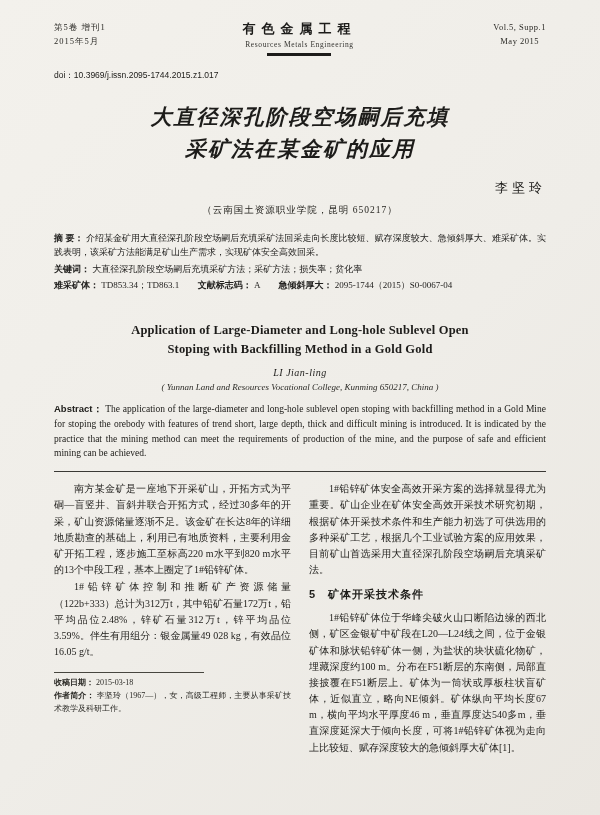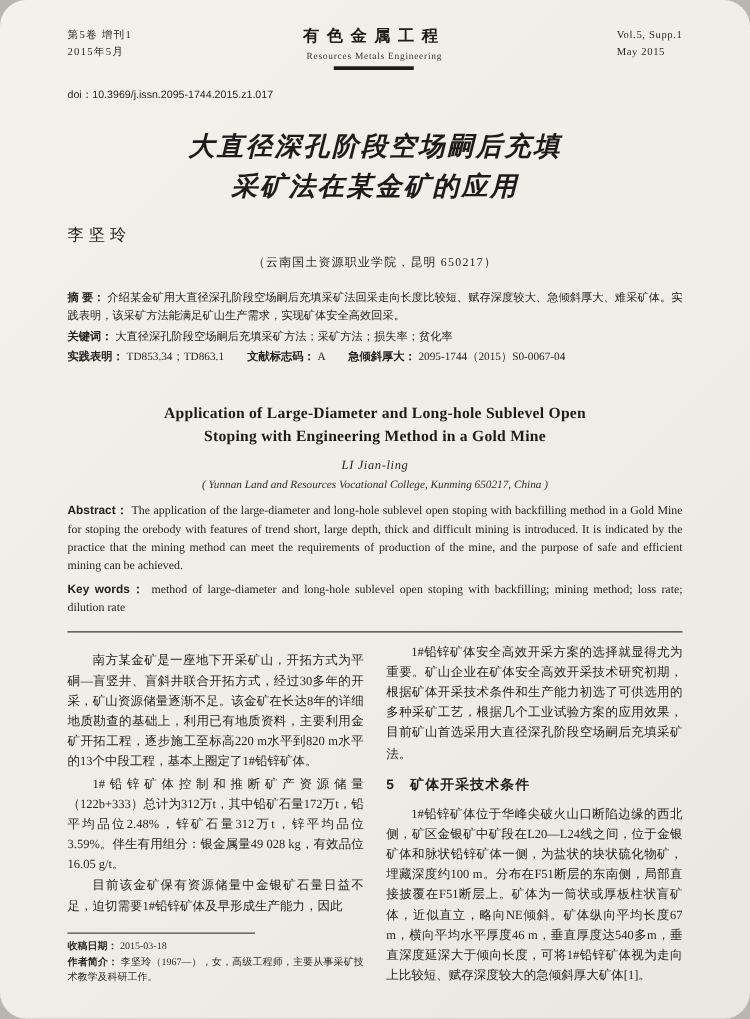--- a/index.html
+++ b/index.html
@@ -6,51 +6,50 @@
   .page{
     position:relative;
     width:600px;height:815px;
     margin:0 auto;
     background:linear-gradient(135deg,#f3f1ec 0%,#efede8 55%,#eae7e1 100%);
     color:#1d1c1a;
     font-family:"Liberation Serif","DejaVu Serif",serif;
     box-sizing:border-box;
     padding:20px 54px 12px 54px;
     overflow:hidden;
-    border-radius:21px;
   }
   
   .jheader{display:flex;justify-content:space-between;align-items:flex-start;}
   .jh-side{font-size:8.5px;line-height:1.7;letter-spacing:1px;color:#2a2925;}
-  .jh-side.right{text-align:left;letter-spacing:.5px;}
+  .jh-side.right{text-align:center;letter-spacing:.5px;}
   .jh-center{text-align:center;}
   .jh-cn{font-size:13px;font-weight:bold;letter-spacing:6px;}
   .jh-en{font-size:7.5px;letter-spacing:.6px;margin-top:2px;color:#33322e;}
   .jh-bar{width:64px;height:3px;background:#1d1c1a;margin:4px auto 0 auto;}
   
   .doi{margin-top:14px;font-size:8.5px;font-weight:normal;font-family:"Liberation Sans","DejaVu Sans",sans-serif;color:#22211e;}
   
   .title-cn{margin-top:20px;text-align:center;font-size:21px;font-weight:bold;line-height:1.5;letter-spacing:2px;font-style:italic;}
-  .author-cn{margin-top:14px;text-align:left;font-size:13px;letter-spacing:4px;}
+  .author-cn{margin-top:14px;text-align:right;font-size:13px;letter-spacing:4px;}
   .affil-cn{margin-top:7px;text-align:center;font-size:9.5px;letter-spacing:1px;color:#262520;}
   
   .front{margin-top:14px;font-size:9px;line-height:1.6;text-align:justify;color:#232220;}
   .front .row{margin-top:2px;}
   .lbl{font-weight:bold;font-family:"Liberation Sans","DejaVu Sans",sans-serif;}
   .front .inline-gap{display:inline-block;width:14px;}
   
   .title-en{margin-top:28px;text-align:center;font-size:12.5px;font-weight:bold;line-height:1.55;letter-spacing:.2px;}
   .author-en{margin-top:8px;text-align:center;font-size:10px;font-style:italic;letter-spacing:.5px;}
   .affil-en{margin-top:4px;text-align:center;font-size:9px;font-style:italic;color:#2b2a26;}
   .abs-en{margin-top:10px;font-size:9.5px;line-height:1.55;text-align:justify;color:#21201d;}
   .kw-en{margin-top:4px;font-size:9.5px;line-height:1.55;text-align:justify;color:#21201d;}
   
   .rule{margin-top:10px;border-top:1px solid #3a3935;height:0;}
   
-  .columns{display:flex;gap:18px;margin-top:9px;align-items:flex-end;}
+  .columns{display:flex;gap:18px;margin-top:9px;}
   .col{width:50%;font-size:10px;line-height:1.62;text-align:justify;color:#1f1e1b;}
   .col p{margin:0;text-indent:2em;}
   .col p + p{margin-top:1px;}
   .sec-h{font-weight:bold;font-size:11px;font-family:"Liberation Sans","DejaVu Sans",sans-serif;
          margin:8px 0 6px 0;text-indent:0;letter-spacing:1px;}
   
   .footnote{margin-top:12px;}
   .fn-rule{width:150px;border-top:1px solid #47463f;margin-bottom:4px;}
   .fn-text{font-size:8px;line-height:1.6;color:#2a2925;}
 </style>
@@ -88,54 +87,49 @@
   <div class="front">
     <div class="row">
       <span class="lbl">摘  要：</span>
       <span>介绍某金矿用大直径深孔阶段空场嗣后充填采矿法回采走向长度比较短、赋存深度较大、急倾斜厚大、难采矿体。实践表明，该采矿方法能满足矿山生产需求，实现矿体安全高效回采。</span>
     </div>
     <div class="row">
       <span class="lbl">关键词：</span>
       <span>大直径深孔阶段空场嗣后充填采矿方法；采矿方法；损失率；贫化率</span>
     </div>
     <div class="row">
-      <span class="lbl">实践表明：</span>
+      <span class="lbl">难采矿体：</span>
       <span>TD853.34；TD863.1</span>
       <span class="inline-gap"></span>
       <span class="lbl">文献标志码：</span>
       <span>A</span>
       <span class="inline-gap"></span>
       <span class="lbl">急倾斜厚大：</span>
       <span>2095-1744（2015）S0-0067-04</span>
     </div>
   </div>
 
   <div class="title-en">
     <div>Application of Large-Diameter and Long-hole Sublevel Open</div>
-    <div>Stoping with Engineering Method in a Gold Mine</div>
+    <div>Stoping with Backfilling Method in a Gold Gold</div>
   </div>
   <div class="author-en">LI Jian-ling</div>
   <div class="affil-en">( Yunnan Land and Resources Vocational College, Kunming 650217, China )</div>
 
   <div class="abs-en">
     <span class="lbl">Abstract：</span>
     <span>The application of the large-diameter and long-hole sublevel open stoping with backfilling method in a Gold Mine for stoping the orebody with features of trend short, large depth, thick and difficult mining is introduced. It is indicated by the practice that the mining method can meet the requirements of production of the mine, and the purpose of safe and efficient mining can be achieved.</span>
   </div>
-  <div class="kw-en">
-    <span class="lbl">Key words：</span>
-    <span>method of large-diameter and long-hole sublevel open stoping with backfilling; mining method; loss rate; dilution rate</span>
-  </div>
 
   <div class="rule"></div>
 
   <div class="columns">
     <div class="col">
       <p>南方某金矿是一座地下开采矿山，开拓方式为平硐—盲竖井、盲斜井联合开拓方式，经过30多年的开采，矿山资源储量逐渐不足。该金矿在长达8年的详细地质勘查的基础上，利用已有地质资料，主要利用金矿开拓工程，逐步施工至标高220 m水平到820 m水平的13个中段工程，基本上圈定了1#铅锌矿体。</p>
       <p>1#铅锌矿体控制和推断矿产资源储量（122b+333）总计为312万t，其中铅矿石量172万t，铅平均品位2.48%，锌矿石量312万t，锌平均品位3.59%。伴生有用组分：银金属量49 028 kg，有效品位16.05 g/t。</p>
-      <p>目前该金矿保有资源储量中金银矿石量日益不足，迫切需要1#铅锌矿体及早形成生产能力，因此</p>
       <div class="footnote">
         <div class="fn-rule"></div>
         <div class="fn-text">
           <span class="lbl">收稿日期：</span>
           <span>2015-03-18</span>
         </div>
         <div class="fn-text">
           <span class="lbl">作者简介：</span>
           <span>李坚玲（1967—），女，高级工程师，主要从事采矿技术教学及科研工作。</span>
         </div>

